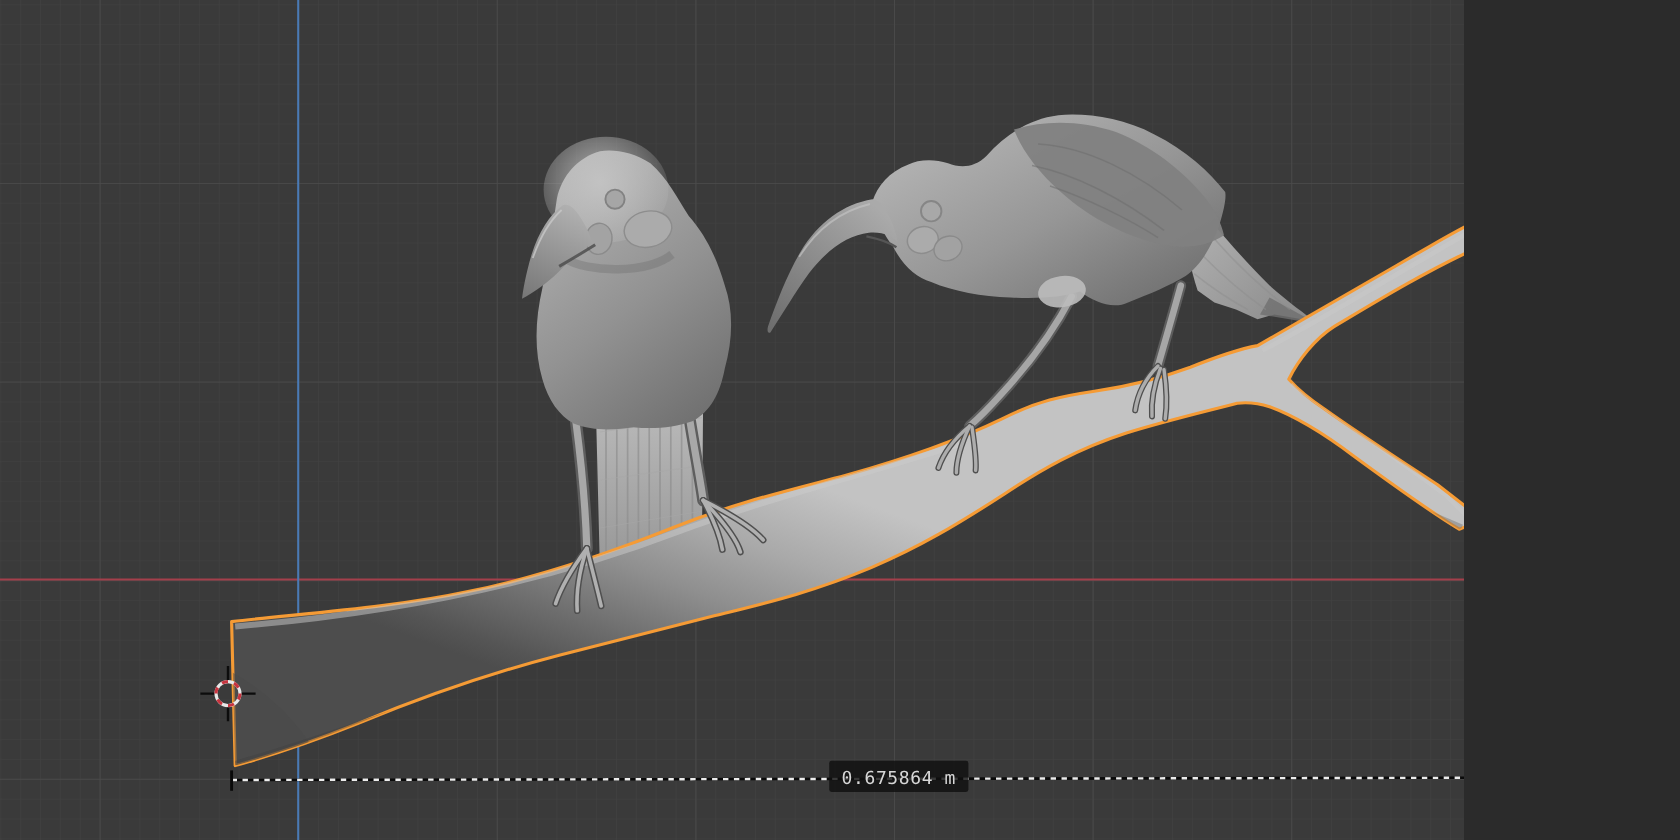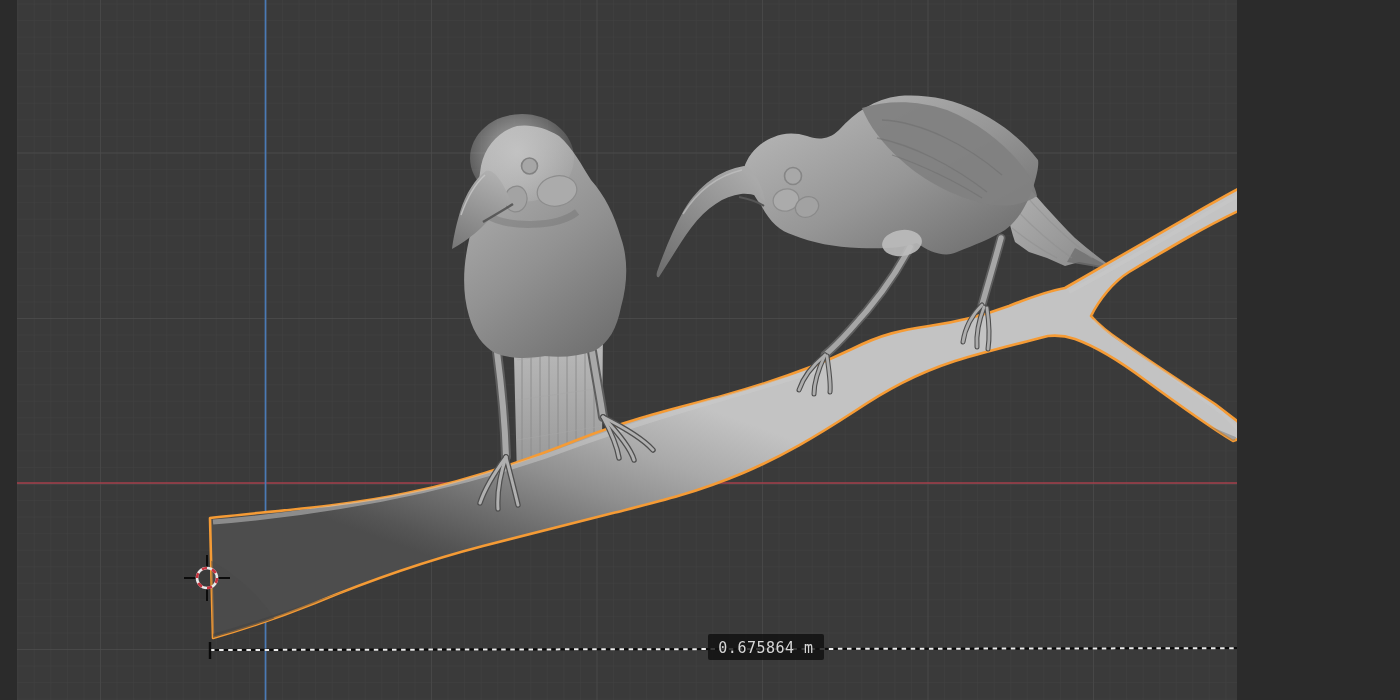--- a/index.html
+++ b/index.html
@@ -1,19 +1,18 @@
 <!DOCTYPE html>
 <html><head>
 <meta charset="utf-8">
 <style>
   html,body{margin:0;padding:0;background:#2b2b2b;}
   .viewport-wrap{
     width:1220px;height:700px;overflow:hidden;position:relative;
     font-family:"DejaVu Sans","Liberation Sans",sans-serif;
-    margin-left:17px;
   }
   svg{display:block;}
   text{user-select:none;}
 </style>
 </head>
 <body>
 
 <div class="viewport-wrap">
 <svg width="1400" height="700" viewBox="0 0 1400 700" xmlns="http://www.w3.org/2000/svg">
   <defs>

